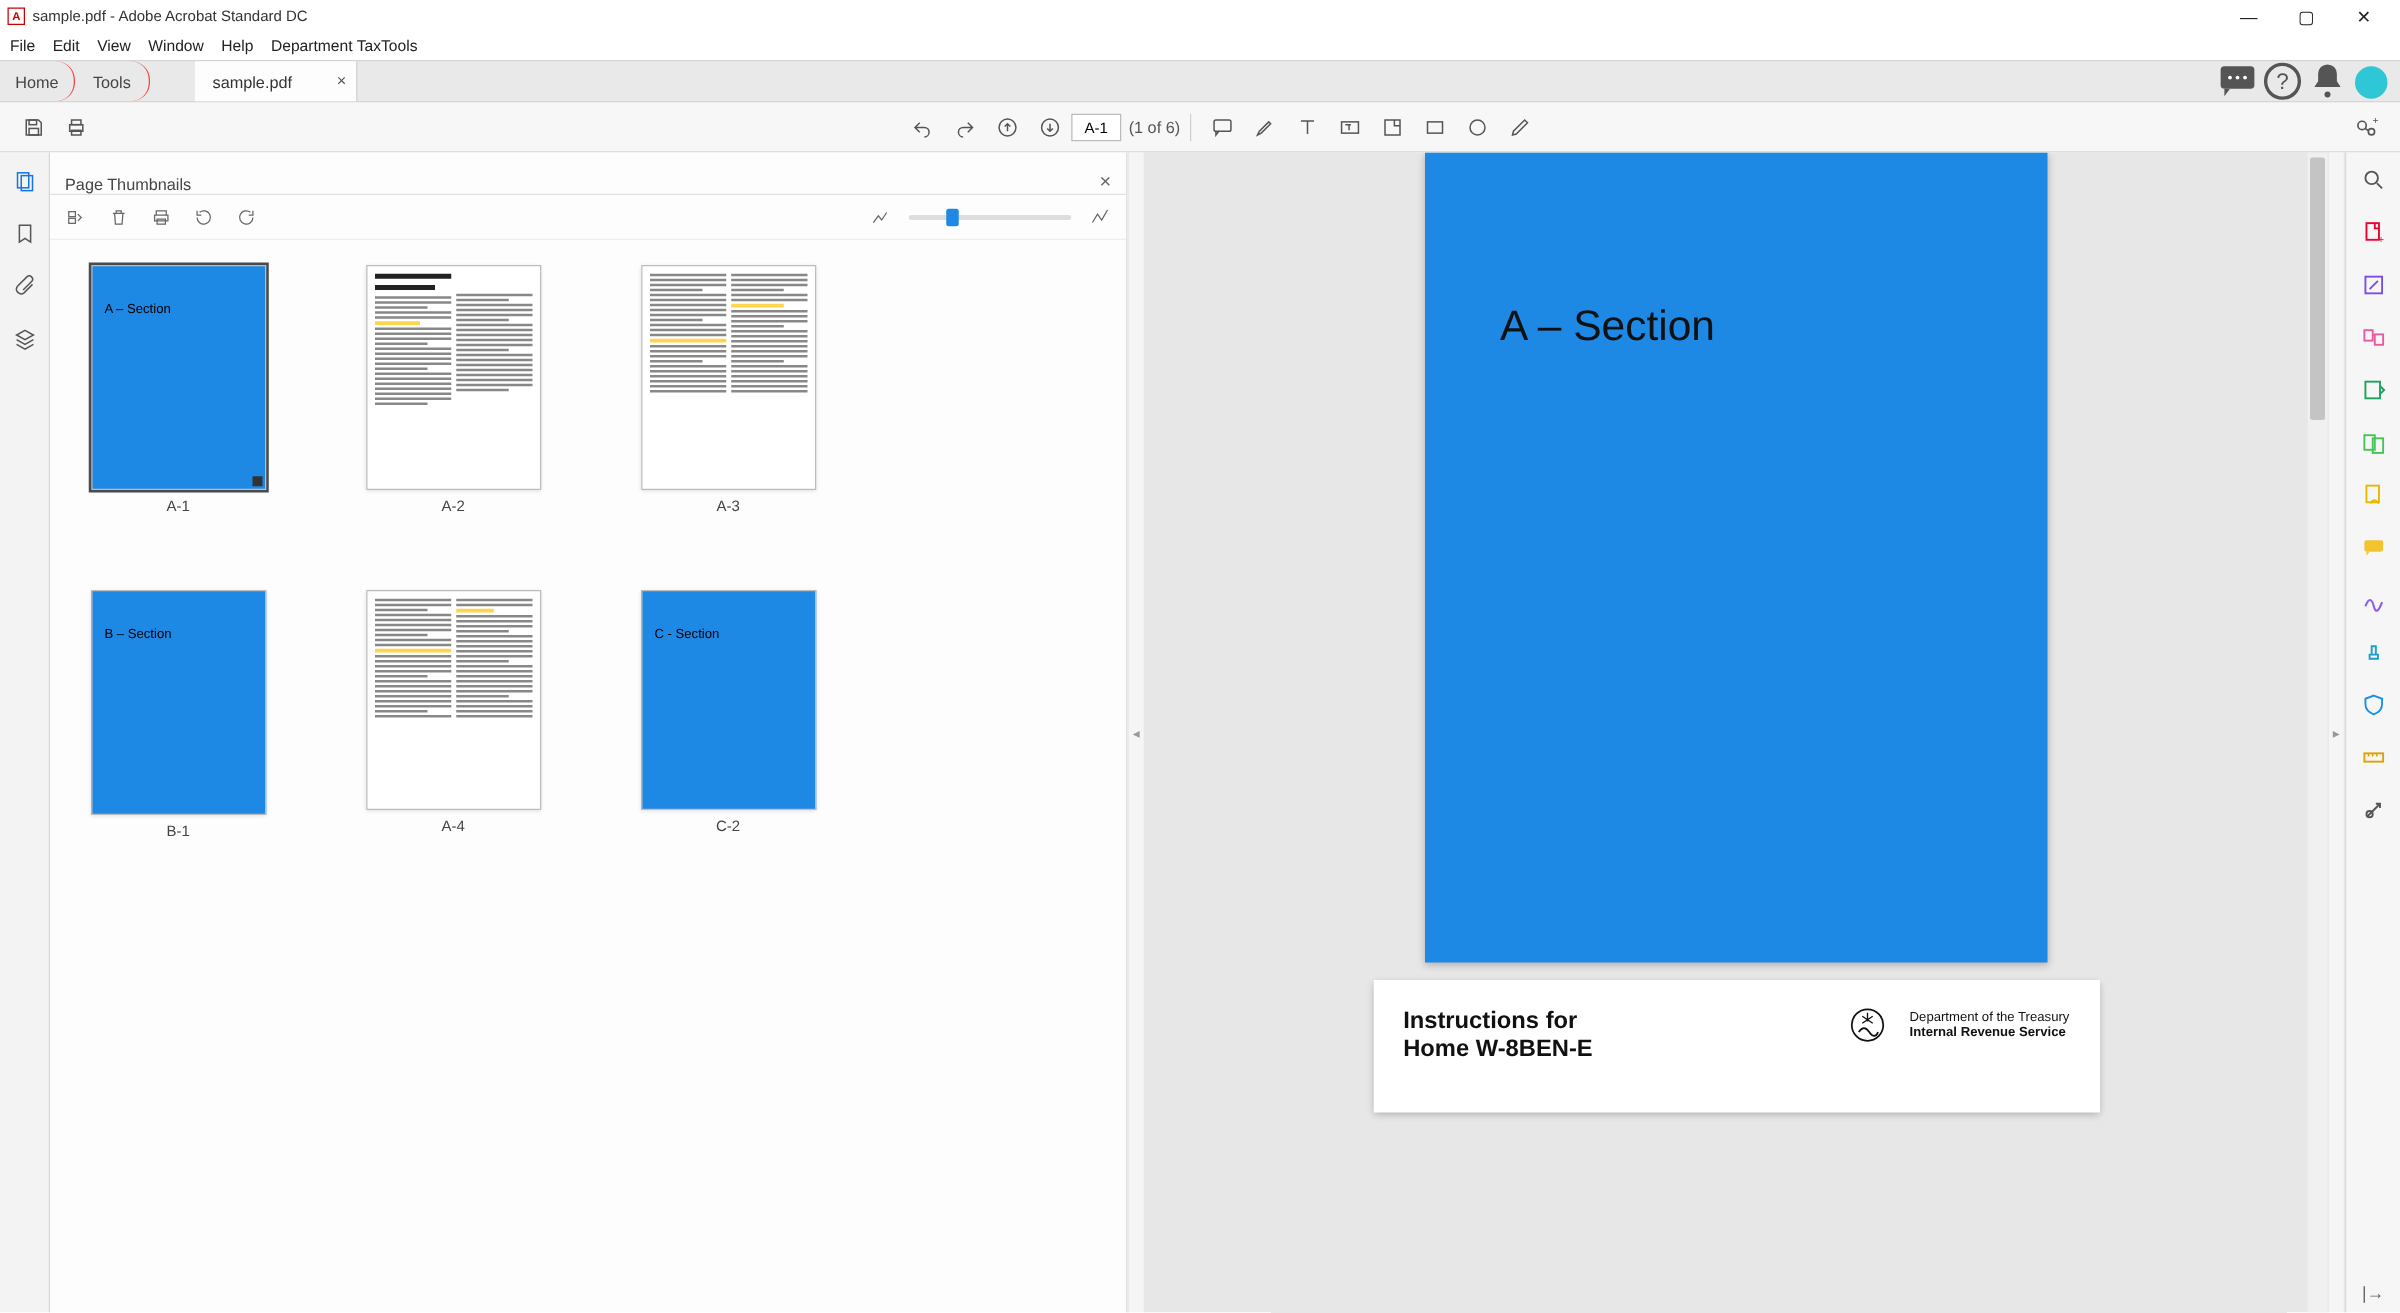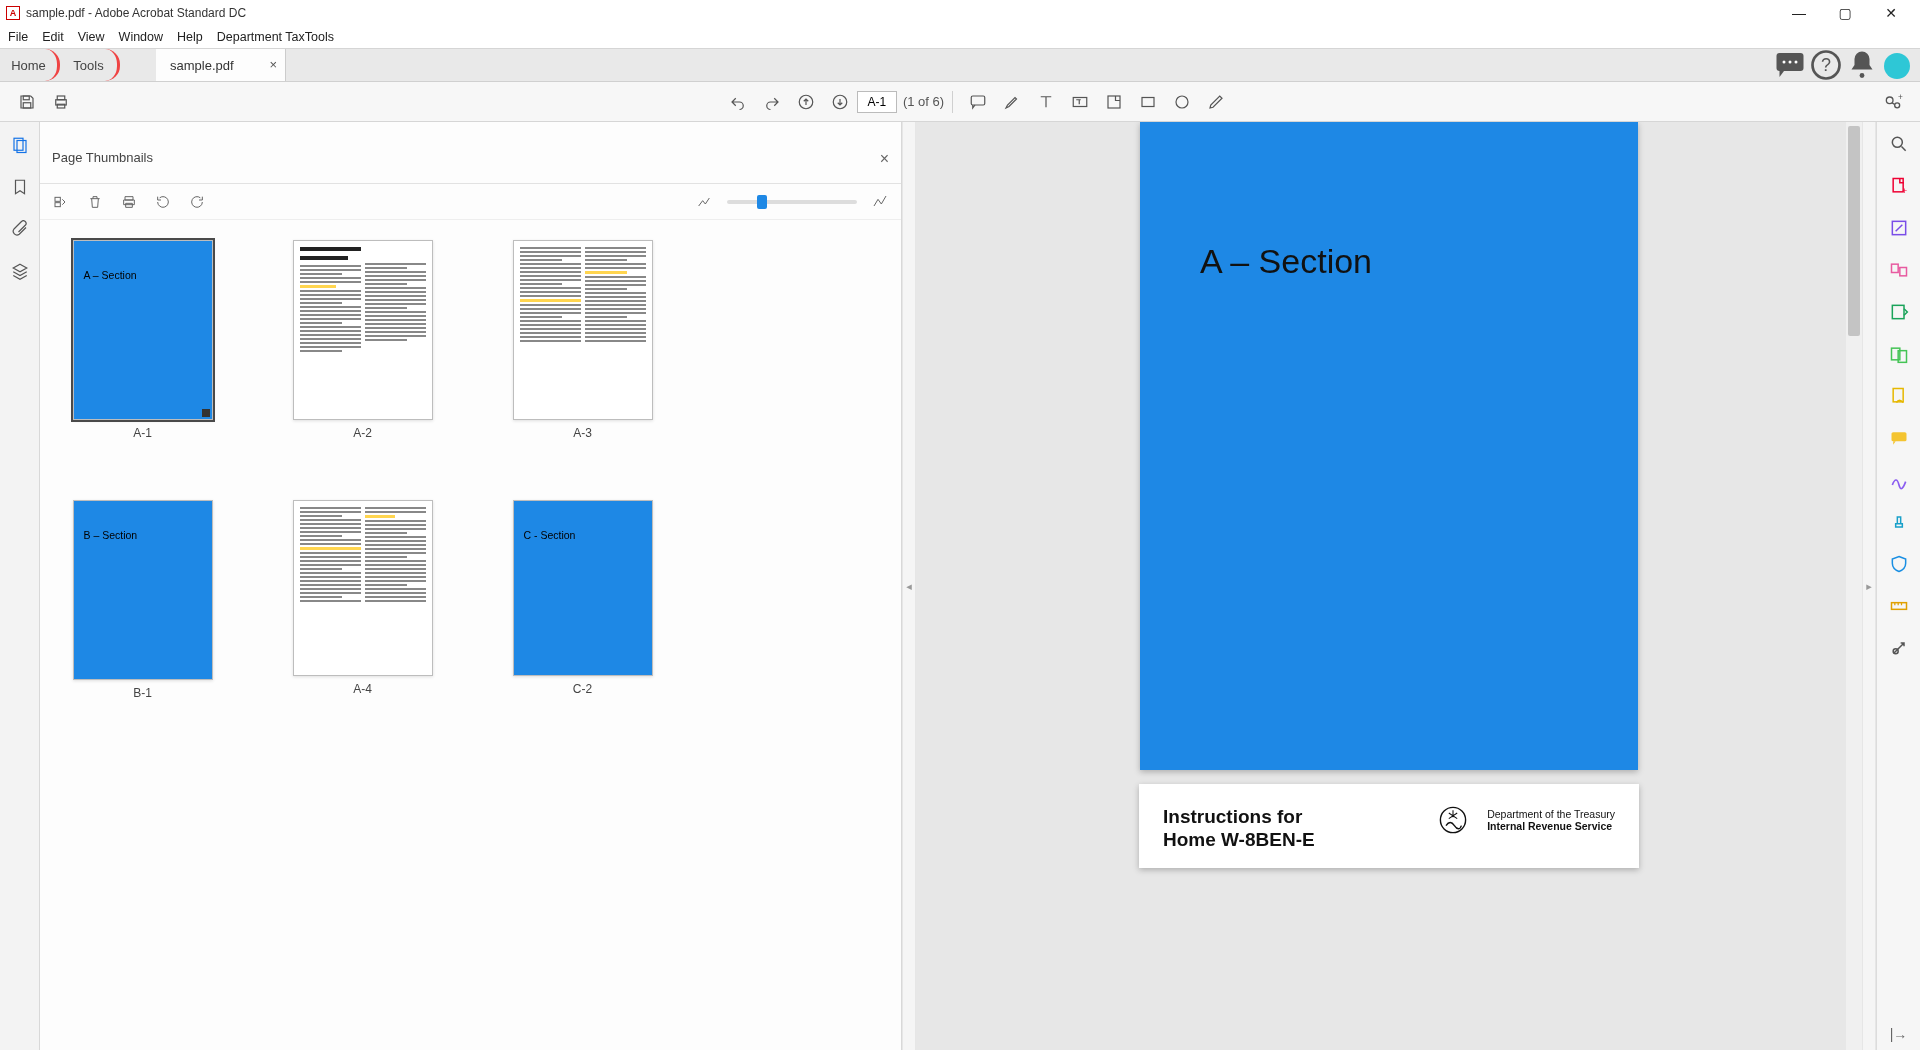--- a/index.html
+++ b/index.html
@@ -11,21 +11,21 @@
     .titlebar .title-text { flex:0 0 auto; }
     .titlebar .spacer { flex:1; }
     .winbtn { width:46px; height:26px; display:flex; align-items:center; justify-content:center; font-size:14px; color:#222; }
 
     
     .menubar { height:22px; background:#fff; display:flex; align-items:center; padding:0 6px; font-size:12.5px; color:#222; }
     .menubar span { padding:2px 10px 2px 2px; margin-right:2px; cursor:default; }
 
     
     .tabstrip { height:34px; background:#e9e9e9; border-top:1px solid #d5d5d5; border-bottom:1px solid #d0d0d0; display:flex; align-items:stretch; }
-    .hometab, .toolstab { width:60px; display:flex; align-items:center; justify-content:center; font-size:13px; color:#444; border-right:3px solid #ef4444;border-radius:15px; }
+    .hometab, .toolstab { width:60px; display:flex; align-items:center; justify-content:center; font-size:13px; color:#444; border-right:1px solid #ef4444;border-radius:15px; }
     .toolstab { width:60px; }
     .doctab { background:#fdfdfd; border-right:1px solid #ccc; display:flex; align-items:center; padding:0 14px; font-size:13px; color:#333; position:relative; min-width:130px;margin-left:36px; }
     .doctab .close { position:absolute; right:8px; top:8px; font-size:13px; color:#555; }
     .tabstrip .spacer { flex:1; }
     .rt-icon { width:36px; display:flex; align-items:center; justify-content:center; color:#555; font-size:16px; }
     .rt-avatar { width:26px; height:26px; border-radius:50%; background:#2ec7d6; margin:4px 10px 0 4px; }
 
     
     .maintoolbar { height:40px; background:#f7f7f7; border-bottom:1px solid #d6d6d6; display:flex; align-items:center; padding:0 10px; font-size:13px; color:#555; }
     .tbtn { width:34px; height:34px; display:flex; align-items:center; justify-content:center; color:#555; }
@@ -39,21 +39,21 @@
     
     .workspace { flex:1; display:flex; min-height:0; }
 
     .leftrail { width:40px; background:#f3f3f3; border-right:1px solid #d8d8d8; display:flex; flex-direction:column; align-items:center; padding-top:12px; gap:20px; }
     .leftrail .licon { width:22px; height:22px; display:flex; align-items:center; justify-content:center; color:#555; }
     .leftrail .licon.active { color:#1473e6; }
     .leftrail .licon svg { width:18px; height:18px; stroke:currentColor; fill:none; stroke-width:1.6; }
 
     
     .thumbpanel { width:862px; background:#fdfdfd; border-right:1px solid #d8d8d8; display:flex; flex-direction:column; }
-    .thumbpanel .panelhead { height:34px; border-bottom:1px solid #e2e2e2; display:flex; align-items:flex-start; padding:0 12px; font-size:13px; color:#444;margin-top:28px; }
+    .thumbpanel .panelhead { height:34px; border-bottom:1px solid #e2e2e2; display:flex; align-items:flex-end; padding:0 12px; font-size:13px; color:#444; }
     .panelhead .close { margin-left:auto; font-size:16px; color:#666; cursor:default; }
     .thumbpanel .paneltoolbar { height:36px; border-bottom:1px solid #eee; display:flex; align-items:center; padding:0 10px; gap:12px; }
     .paneltoolbar .pticon { width:22px; height:22px; display:flex; align-items:center; justify-content:center; color:#666; }
     .paneltoolbar .pticon svg { width:16px; height:16px; stroke:#666; fill:none; stroke-width:1.5; }
     .paneltoolbar .ptspacer { flex:1; }
     .paneltoolbar .slider { width:130px; height:4px; background:#ddd; position:relative; border-radius:2px; }
     .paneltoolbar .slider .knob { position:absolute; left:30px; top:-5px; width:10px; height:14px; background:#1e88e5; border-radius:2px; }
 
     .thumbgrid { flex:1; overflow:auto; padding:20px 30px; display:flex; flex-wrap:wrap; gap:60px 75px; align-content:flex-start; }
     .thumbitem { width:145px; display:flex; flex-direction:column; align-items:center; }
@@ -78,21 +78,21 @@
     .vgrip { width:14px; background:#f5f5f5; display:flex; align-items:center; justify-content:center; border-left:1px solid #e6e6e6; border-right:1px solid #e6e6e6; }
     .vgrip span { color:#999; font-size:11px; }
 
     
     .docview { flex:1; background:#e7e7e7; overflow:auto; position:relative; }
     .docview .scrollind { position:absolute; right:0; top:0; width:16px; height:100%; background:#f0f0f0; }
     .docview .scrollind .thumb { position:absolute; left:2px; top:4px; width:12px; height:210px; background:#c4c4c4; border-radius:2px; }
     .page { margin:0 auto 14px auto; background:#fff; box-shadow:0 2px 6px rgba(0,0,0,.25); }
     .page1 { width:498px; height:648px; background:#1e88e5; display:flex; }
     .page1 .hdr { font-size:34px; font-weight:400; color:#111; padding:120px 0 0 60px; }
-    .page2 { width:500px; padding:22px 24px 16px 24px; }
+    .page2 { width:581px; padding:22px 24px 38px 24px; }
     .irs-row { display:flex; align-items:flex-start; justify-content:space-between; }
     .irs-row .bigt { font-size:19px; font-weight:700; color:#111; line-height:1.2; }
     .irs-row .dept { font-size:10.5px; color:#111; text-align:left; display:flex; gap:20px; align-items:center; }
     .irs-row .seal { width:28px; height:28px; }
     .irs-row .seal svg { width:28px; height:28px; }
 
     
     .rightrail { width:44px; background:#f6f6f6; border-left:1px solid #dcdcdc; display:flex; flex-direction:column; align-items:center; padding-top:10px; gap:18px; position:relative; }
     .rr { width:24px; height:24px; display:flex; align-items:center; justify-content:center; }
     .rr svg { width:20px; height:20px; }

